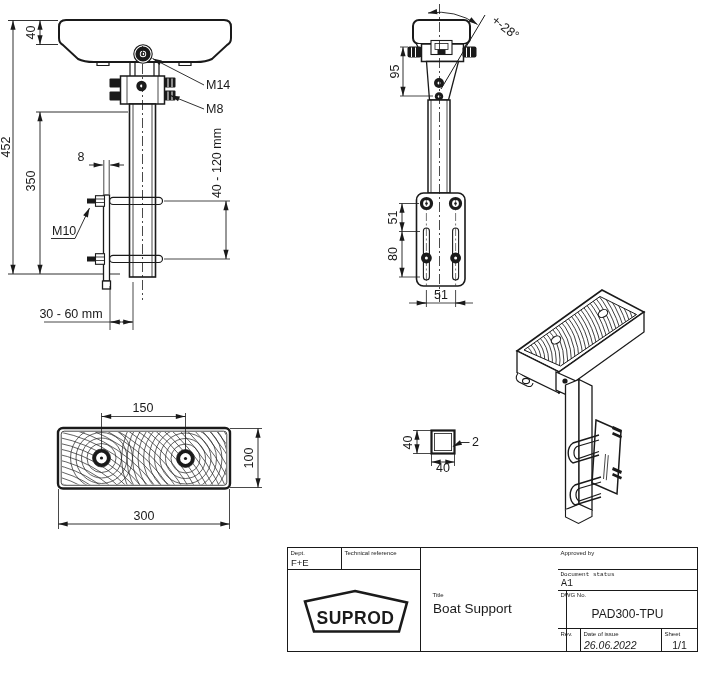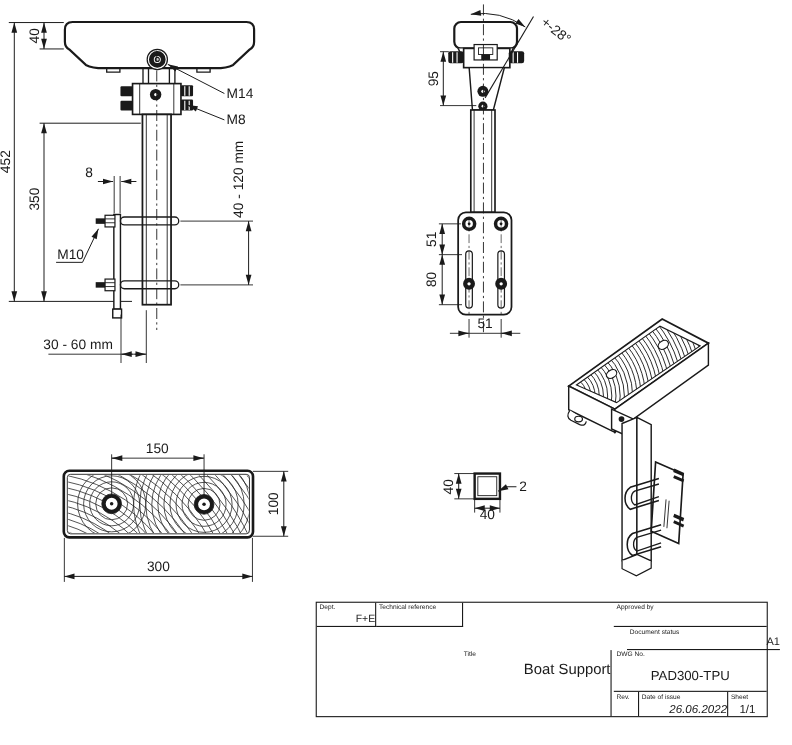--- a/index.html
+++ b/index.html
@@ -21,21 +21,21 @@
   .dim{font:12.5px "Liberation Sans",sans-serif;fill:#1a1a1a;}
   .tex circle{fill:none;stroke:#262626;stroke-width:.72;}
   .texi circle{fill:none;stroke:#1d1d1d;stroke-width:.85;}
   
   #tblock{position:absolute;left:287px;top:547px;width:409px;height:103px;
           border:1.6px solid #1a1a1a;box-sizing:content-box;background:#fff;}
   .cell{position:absolute;box-sizing:border-box;}
   .bR{border-right:1.2px solid #1a1a1a;}
   .bB{border-bottom:1.2px solid #1a1a1a;}
   .lbl{font-size:6px;line-height:1.15;padding:1.5px 0 0 2.5px;white-space:nowrap;color:#1a1a1a;}
-  .val{padding-left:3px;white-space:nowrap;color:#1a1a1a;text-align:right;}
+  .val{padding-left:3px;white-space:nowrap;color:#1a1a1a;}
   .v-dept{font-size:9.5px;margin-top:1px;}
   .v-created{font-size:10.5px;margin-top:0px;}
   .v-doctype{font-size:10.5px;}
   .v-status{font-size:10px;}
   .v-title{font-size:13.5px;margin-top:2px;}
   .v-dwg{font-size:12px;text-align:center;margin-top:8px;padding-left:0;}
   .v-date{font-size:10.5px;margin-top:2px;font-style:italic;}
   .v-sheet{font-size:10.5px;text-align:center;margin-top:2px;padding-left:0;}
 </style>
 </head>
@@ -329,25 +329,31 @@
     <div class="val v-dept">F+E</div>
   </div>
   <div class="cell bR bB" style="left:54px;top:0;width:79px;height:22px;">
     <div class="lbl">Technical reference</div>
     <div class="val"></div>
   </div>
   <div class="cell bB" style="left:270px;top:0;width:139px;height:22px;">
     <div class="lbl">Approved by</div>
     <div class="val"></div>
   </div>
-  <div class="cell bB" style="left:282px;top:22px;width:139px;height:20.5px;">
+  <div class="cell bR" style="left:0;top:22px;width:133px;height:81px;">
+    <svg width="133" height="81" viewBox="0 0 133 81">
+      <polygon points="66,4 118,15.5 110,44.5 25,44.5 16,14.5" fill="none" stroke="#1a1a1a" stroke-width="2.6" transform="translate(1,17)"></polygon>
+      <text x="67.5" y="53.5" text-anchor="middle" font-size="17.5" font-weight="bold" letter-spacing="0.5" fill="#1a1a1a" font-family="&quot;Liberation Sans&quot;,sans-serif">SUPROD</text>
+    </svg>
+  </div>
+  <div class="cell bB" style="left:270px;top:22px;width:139px;height:20.5px;font-family:Liberation Mono, monospace;">
     <div class="lbl">Document status</div>
     <div class="val v-status">A1</div>
   </div>
-  <div class="cell bR" style="left:131px;top:42.5px;width:137px;height:60.5px;">
+  <div class="cell bR" style="left:142px;top:42.5px;width:137px;height:60.5px;">
     <div class="lbl">Title</div>
     <div class="val v-title">Boat Support</div>
   </div>
   <div class="cell bB" style="left:270px;top:42.5px;width:139px;height:38.5px;">
     <div class="lbl">DWG No.</div>
     <div class="val v-dwg">PAD300-TPU</div>
   </div>
   <div class="cell bR" style="left:270px;top:81px;width:23px;height:22px;">
     <div class="lbl">Rev.</div>
     <div class="val"></div>

